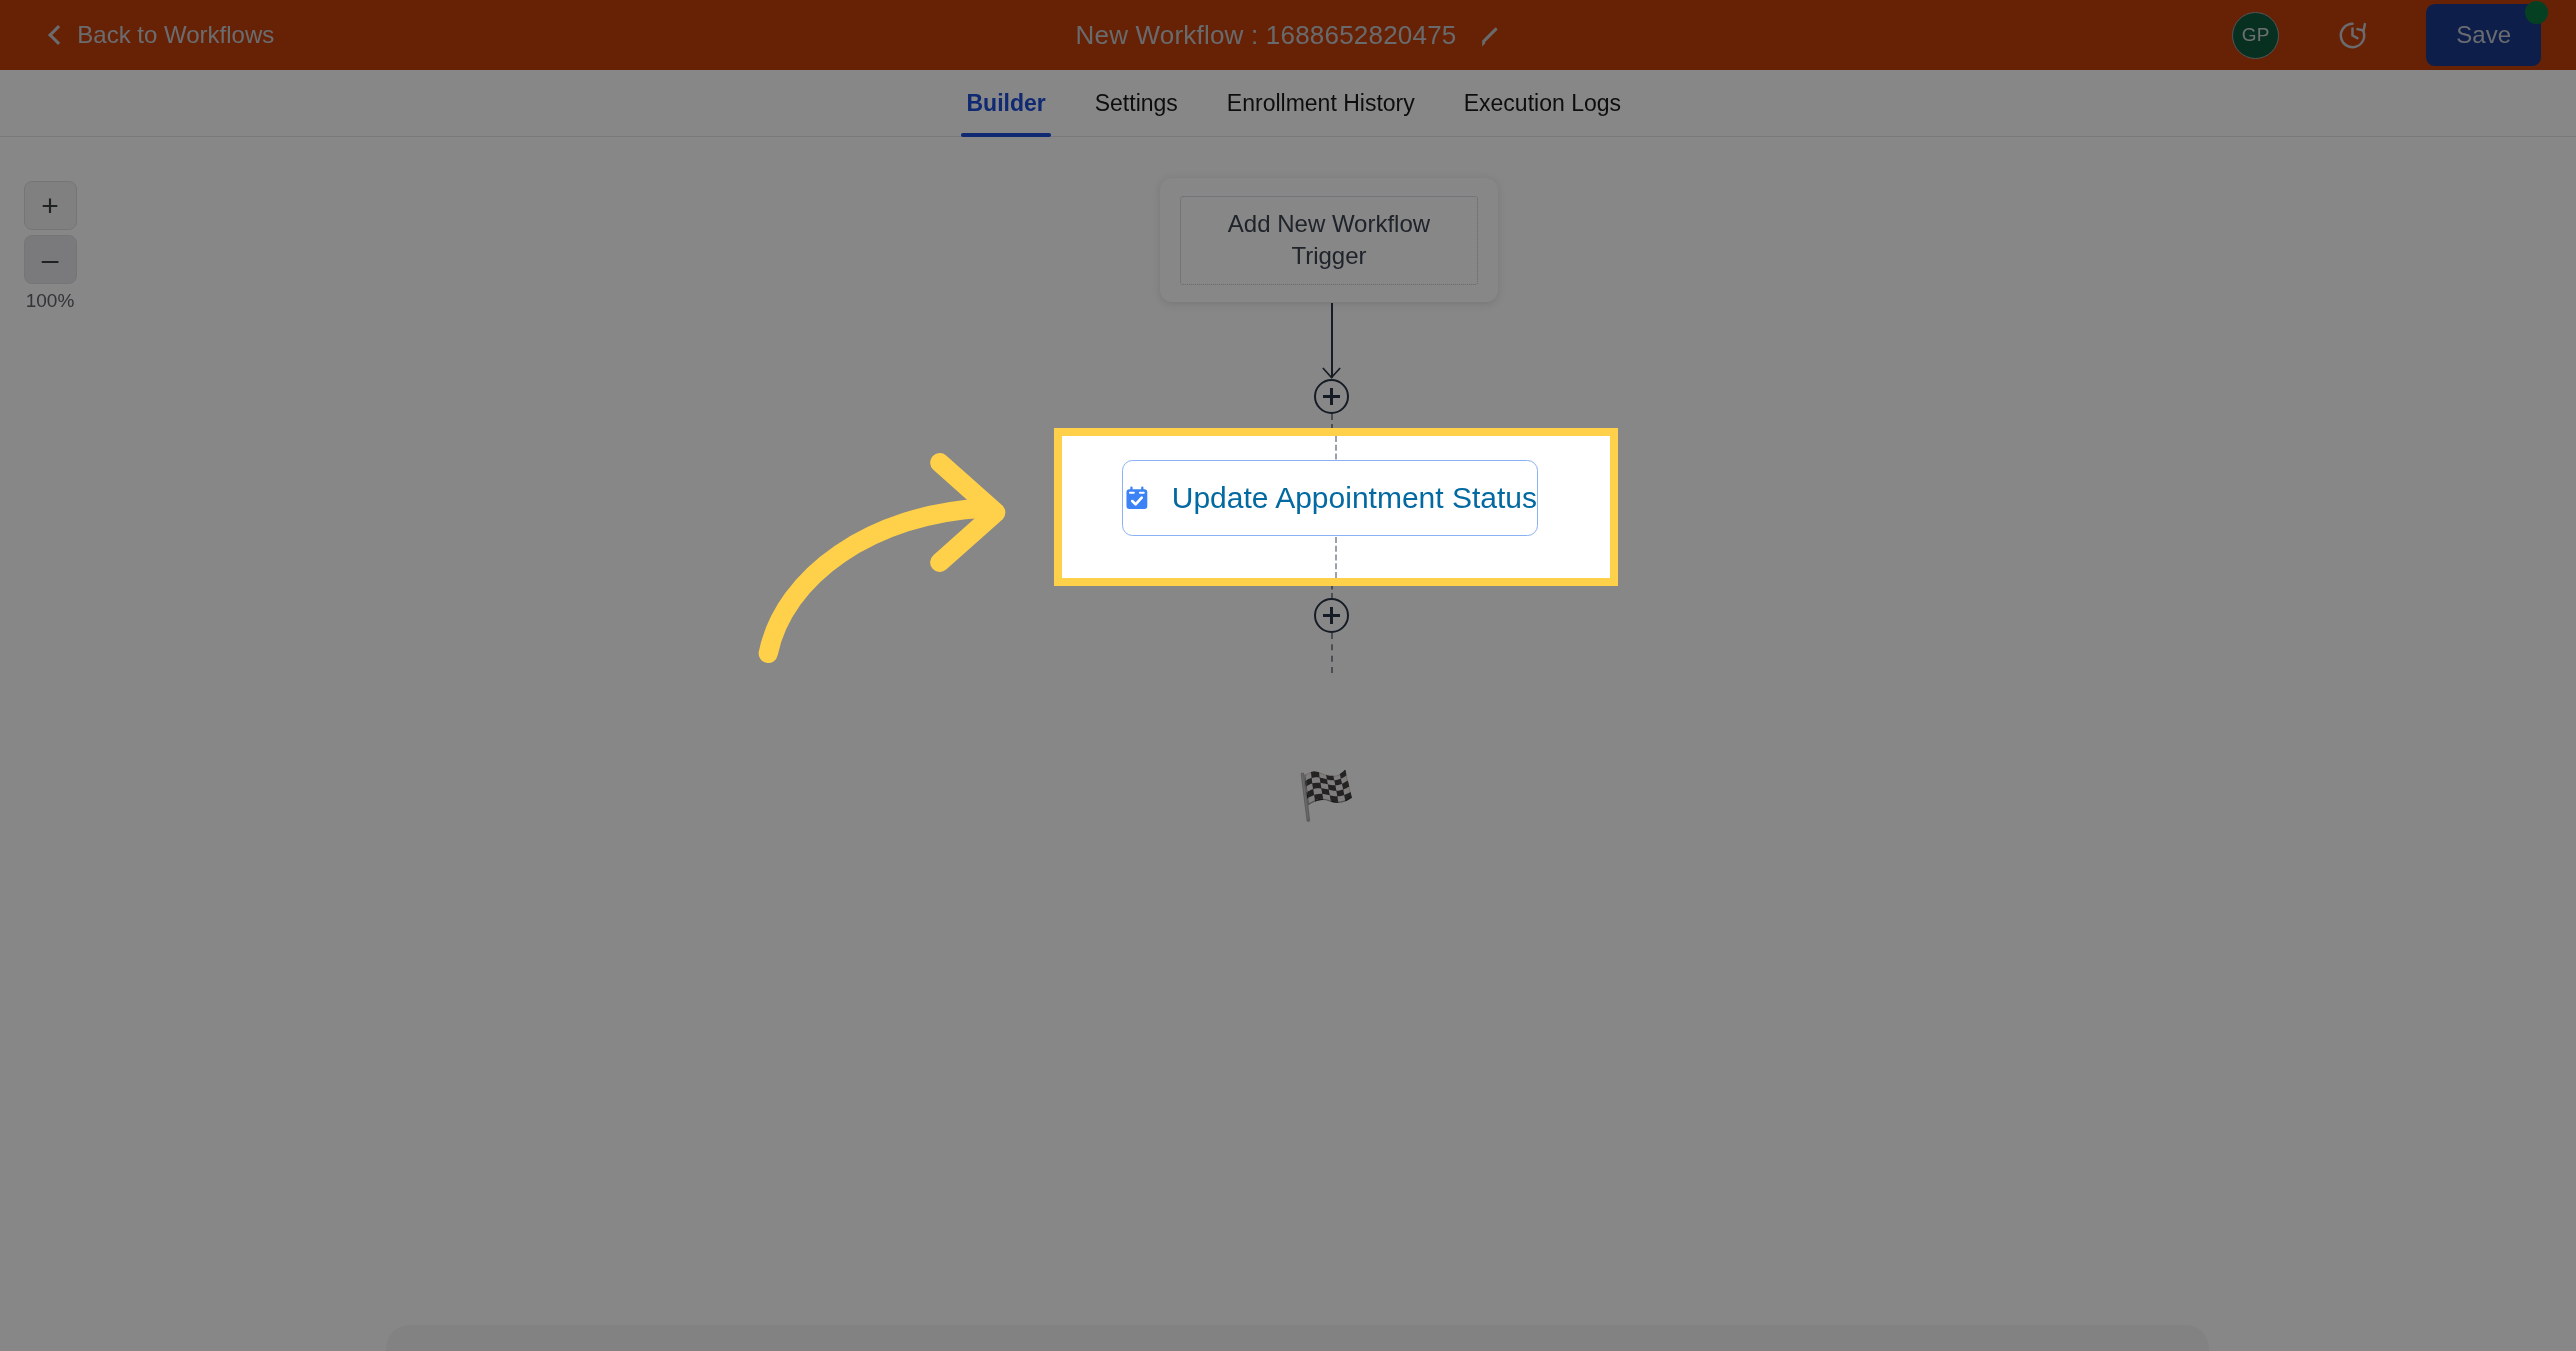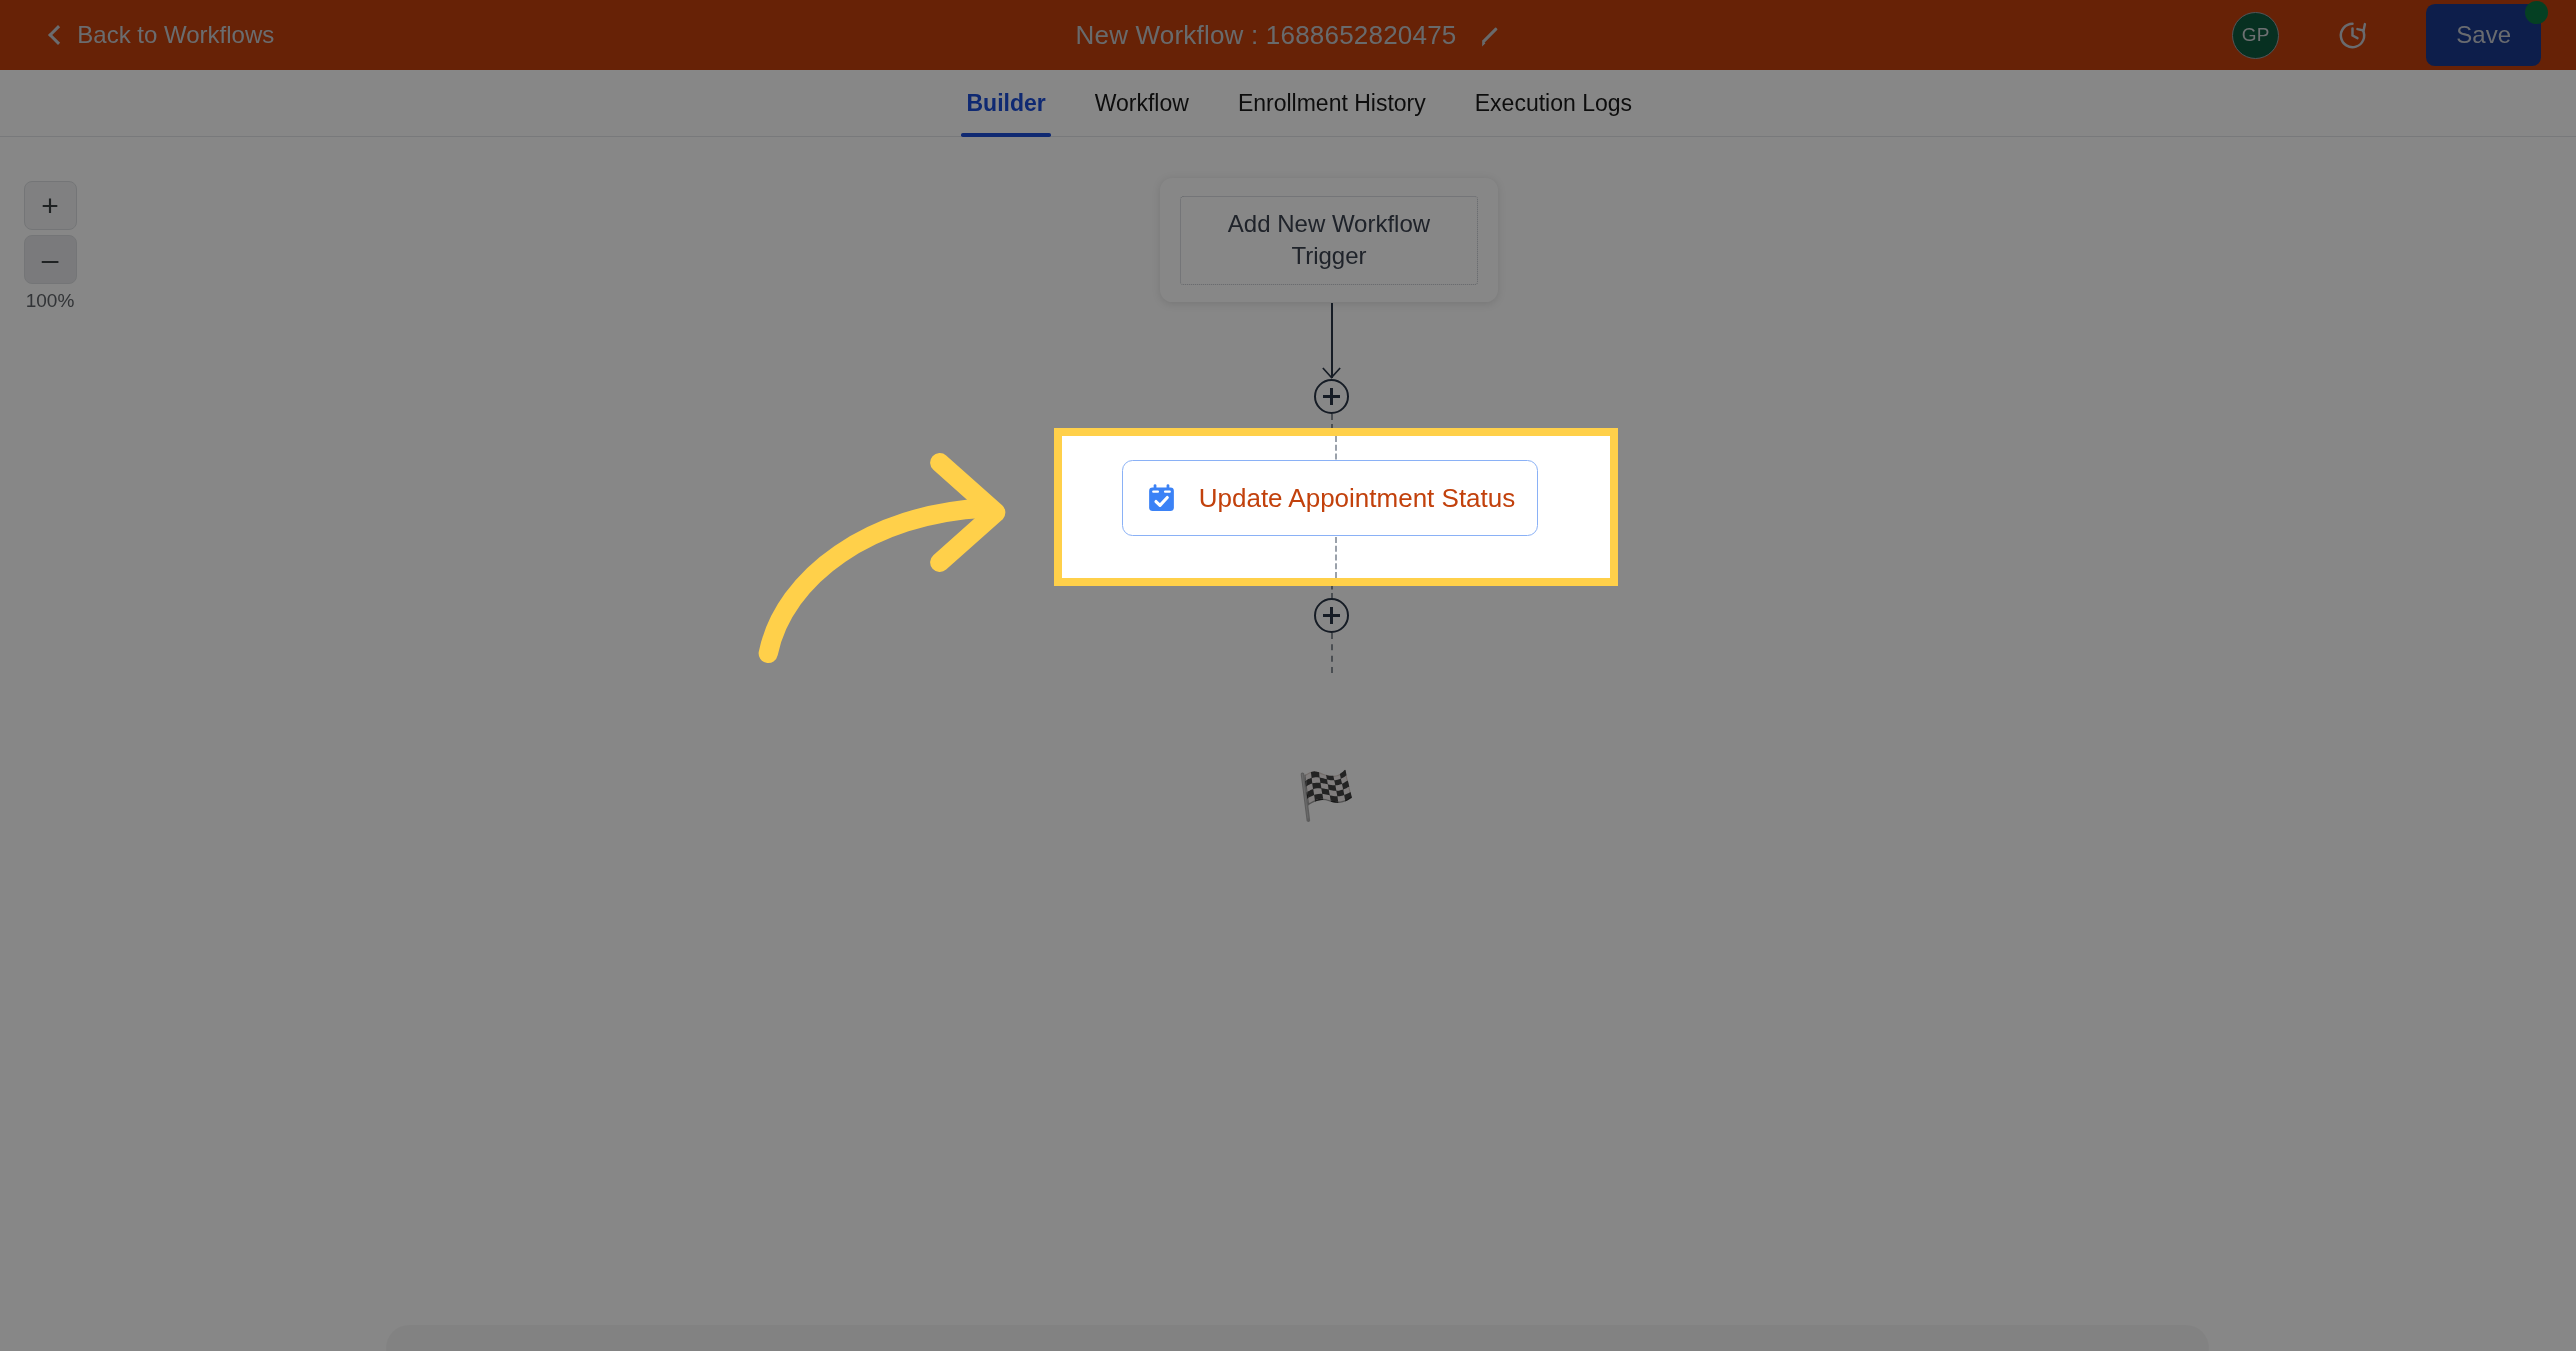--- a/index.html
+++ b/index.html
@@ -144,21 +144,21 @@
   .plus-node:before { width:17.5px; height:2.6px; }
   .plus-node:after { width:2.6px; height:17.5px; }
 
   .action-card {
     position:absolute; left:1123px; top:332px; width:416px; height:76px;
     background:#fff; border:1.8px solid #8ab1f6; border-radius:10.5px;
     display:flex; align-items:center; justify-content:center; gap:21px;
     cursor:pointer; z-index:2;
   }
   .cal-icon { width:33px; height:35px; display:block; }
-  .action-label { color:#c2410c; font-size:26px; white-space:nowrap; }
+  .action-label { color:#0369a1; font-size:30px; white-space:nowrap; }
 
   .finish-flag {
     position:absolute; left:1297px; top:635px; font-size:47px; line-height:1;
     user-select:none;
   }
 
   .bottom-sheet {
     position:absolute; left:386px; bottom:-19px; width:1823px; height:46px;
     background:rgba(0,0,0,.035); border-radius:24.5px;
   }
@@ -223,21 +223,21 @@
       </div>
     </div>
   </div>
 
   <div class="tabbar">
     <div class="tabs">
       <div class="tab active">
         <span>Builder</span>
       </div>
       <div class="tab">
-        <span>Workflow</span>
+        <span>Settings</span>
       </div>
       <div class="tab">
         <span>Enrollment History</span>
       </div>
       <div class="tab">
         <span>Execution Logs</span>
       </div>
     </div>
 
   </div>

